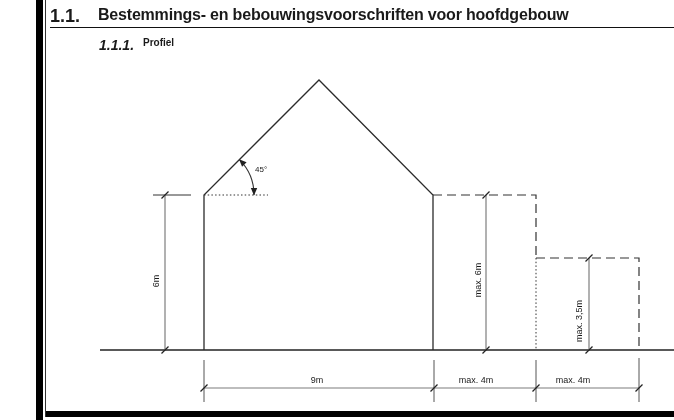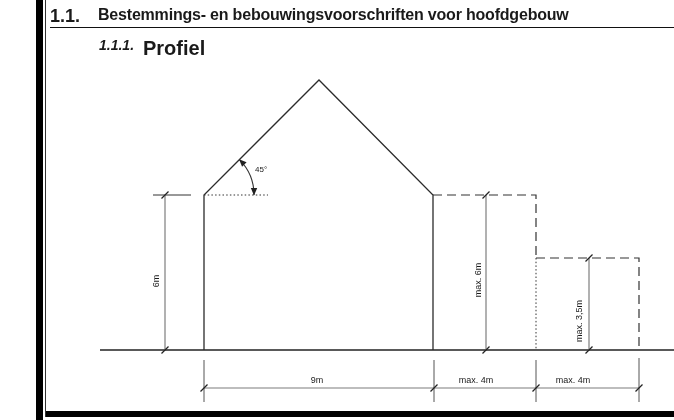--- a/index.html
+++ b/index.html
@@ -18,21 +18,21 @@
   .right-thin-line{position:absolute;left:671px;top:0;width:1px;height:412px;background:#333;}
   .bottom-black-bar{position:absolute;left:10px;top:411px;width:662px;height:6px;background:#000;}
 
   
   .h1-row{position:absolute;top:6px;left:0;width:674px;height:20px;}
   .h1-num{position:absolute;left:14px;top:0;font-size:18px;font-weight:bold;letter-spacing:0px;}
   .h1-text{position:absolute;left:62px;top:0;font-size:16px;font-weight:bold;letter-spacing:-0.2px;white-space:nowrap;}
   .h1-rule{position:absolute;left:14px;top:27px;width:648px;height:0;border-top:1.6px solid #111;}
   .h2-row{position:absolute;top:37px;left:0;width:674px;height:16px;}
   .h2-num{position:absolute;left:63px;top:0;font-size:14px;font-weight:bold;font-style:italic;}
-  .h2-text{position:absolute;left:107px;top:0;font-size:20px;font-weight:bold;}
+  .h2-text{position:absolute;left:107px;top:0;font-size:10px;font-weight:bold;}
 
   
   svg.diagram{position:absolute;left:0;top:0;}
   .objline{stroke:#2b2b2b;stroke-width:1.3;fill:none;}
   .groundline{stroke:#222;stroke-width:1.6;fill:none;}
   .dashline{stroke:#333;stroke-width:1.2;fill:none;stroke-dasharray:9 5;}
   .dotline{stroke:#333;stroke-width:1;fill:none;stroke-dasharray:1.5 2.2;}
   .dimline{stroke:#7d7d7d;stroke-width:1.2;fill:none;}
   .extline{stroke:#555;stroke-width:1;fill:none;}
   .refline{stroke:#333;stroke-width:1;fill:none;}

